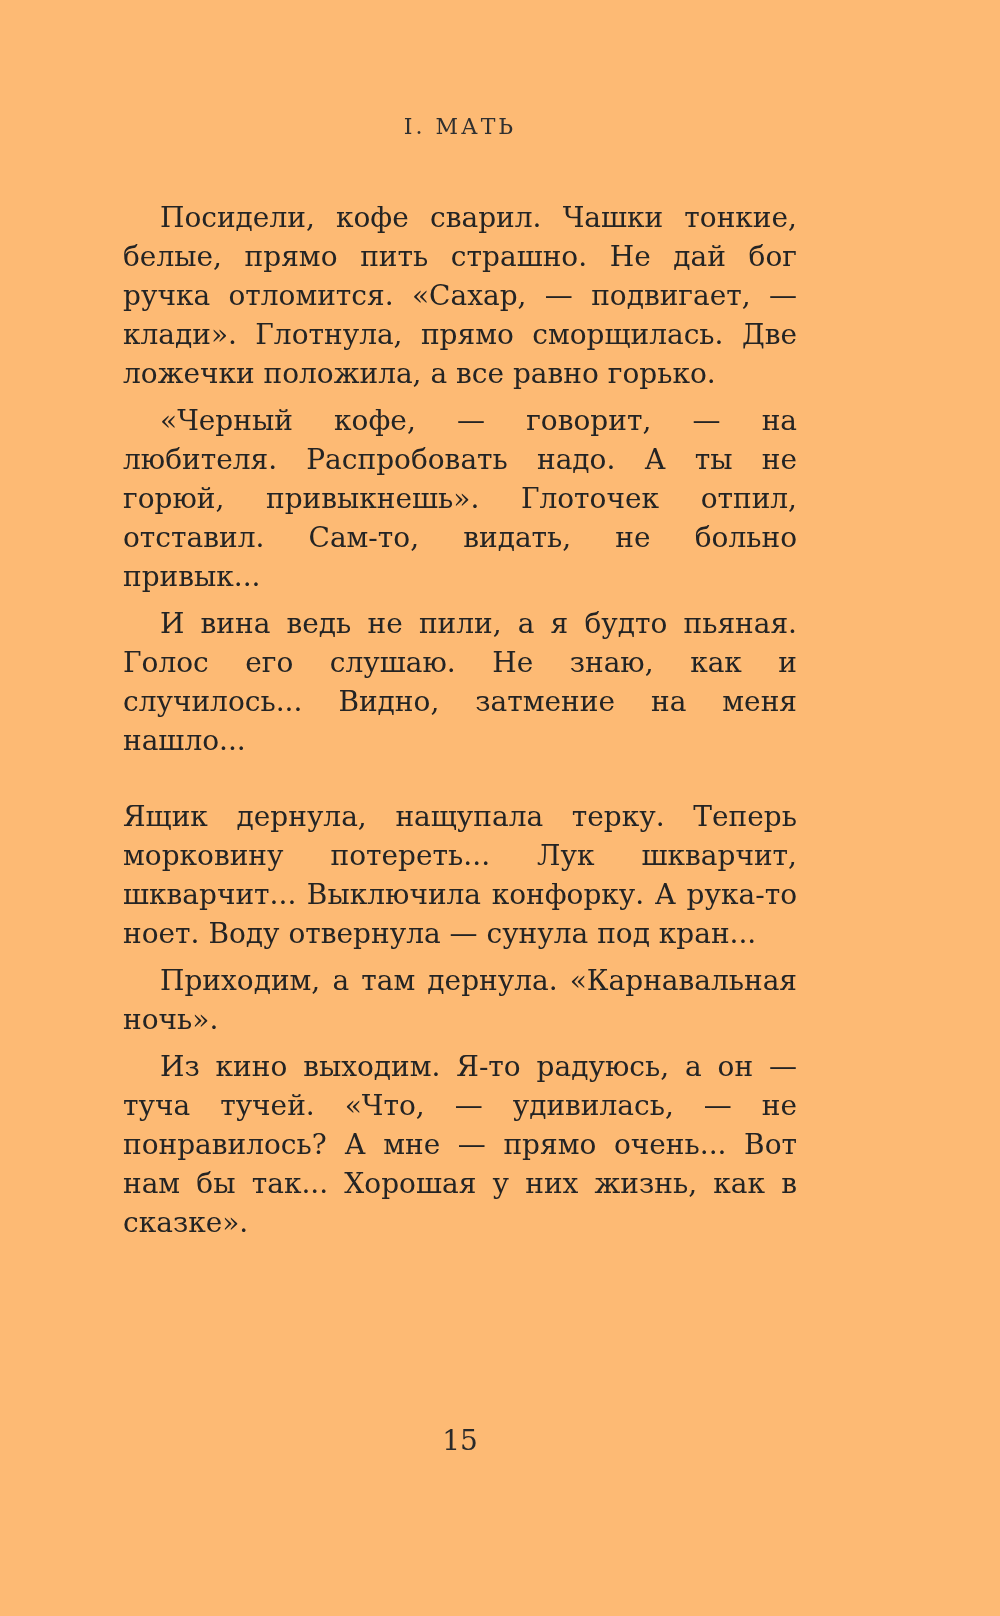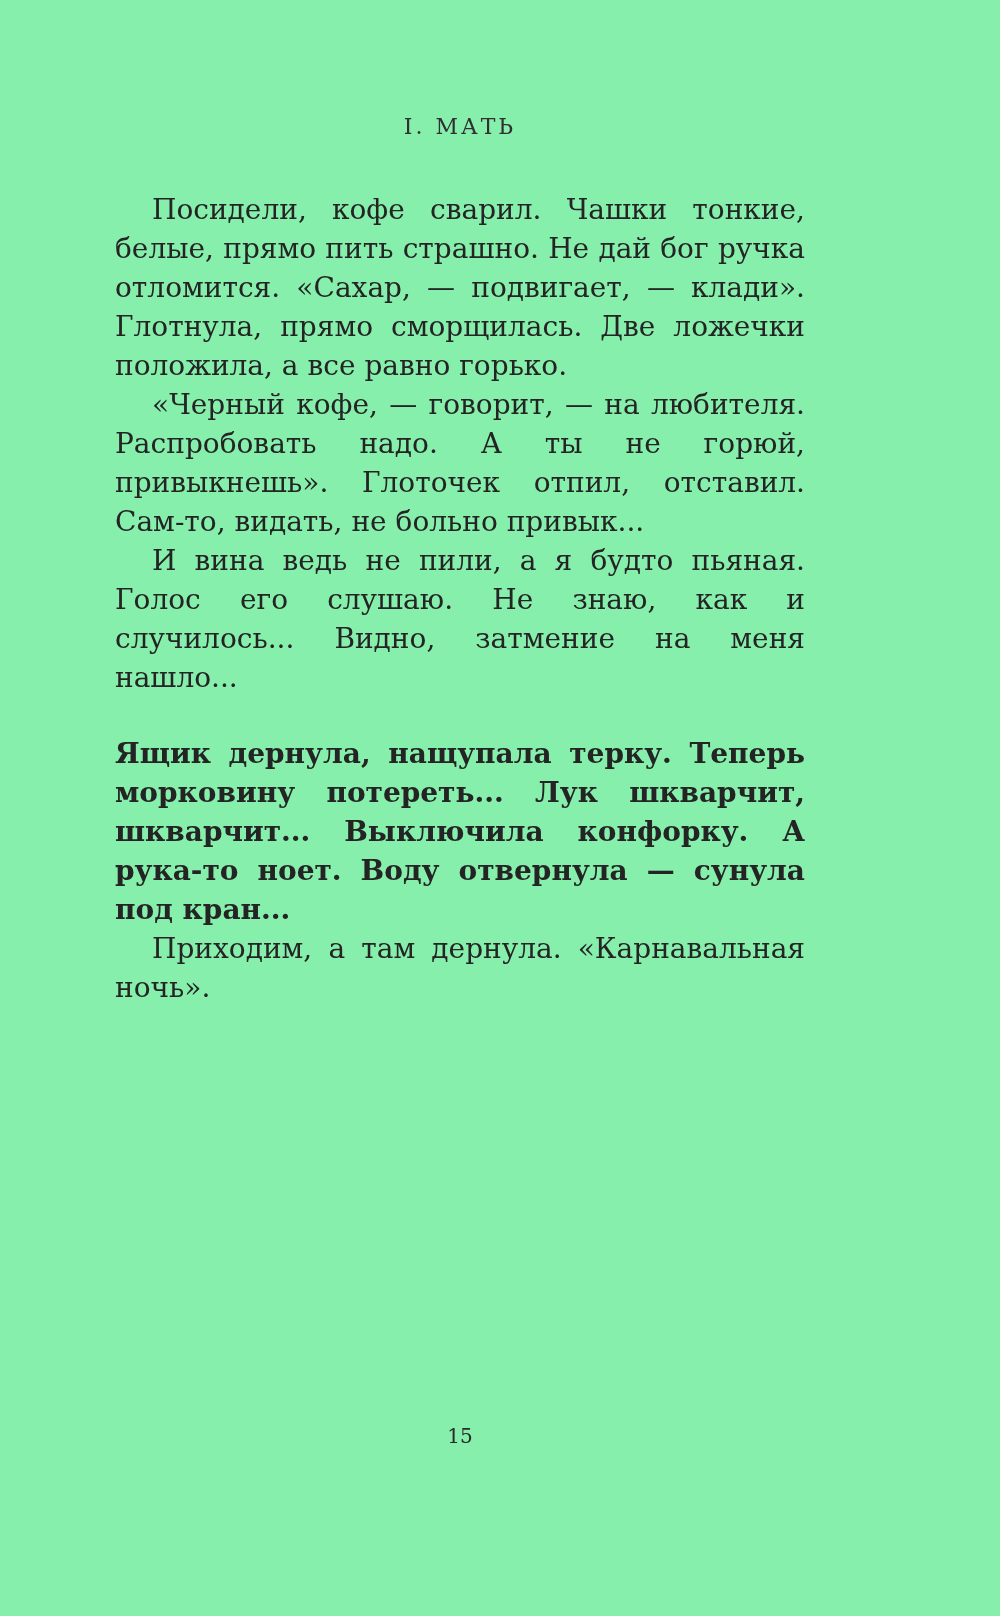--- a/index.html
+++ b/index.html
@@ -4,21 +4,21 @@
 <style>
   html, body {
     margin: 0;
     padding: 0;
     background: #ffffff;
   }
   .page {
     position: relative;
     width: 1000px;
     height: 1616px;
-    background: #86efac;
+    background: #fdba74;
     font-family: "DejaVu Serif", "Liberation Serif", serif;
     color: #262626;
     overflow: hidden;
   }
   .running-head {
     position: absolute;
     top: 114px;
     left: 115px;
     width: 690px;
     text-align: center;
@@ -30,50 +30,50 @@
     position: absolute;
     top: 190px;
     left: 115px;
     width: 690px;
     font-size: 28px;
     line-height: 39px;
     text-align: justify;
     color: #242424;
   }
   .body-text p {
-    margin: 0;
+    margin: 8px;
     padding: 0;
   }
   .body-text p.indent {
     text-indent: 37px;
   }
   .body-text p.section-break {
     margin-top: 37px;
-    font-weight: bold;
   }
   .page-number {
     position: absolute;
     top: 1424px;
     left: 115px;
     width: 690px;
     text-align: center;
-    font-size: 20px;
+    font-size: 28px;
     color: #2a2a2a;
   }
 </style>
 </head>
 <body>
 
 <div class="page">
 
   <div class="running-head">I. МАТЬ</div>
 
   <div class="body-text">
     <p class="indent">Посидели, кофе сварил. Чашки тонкие, белые, прямо пить страшно. Не дай бог ручка отломится. «Сахар, — подвигает, — клади». Глотнула, прямо сморщилась. Две ложечки положила, а все равно горько.</p>
     <p class="indent">«Черный кофе, — говорит, — на любителя. Распробовать надо. А ты не горюй, привыкнешь». Глоточек отпил, отставил. Сам-то, видать, не больно привык...</p>
     <p class="indent">И вина ведь не пили, а я будто пьяная. Голос его слушаю. Не знаю, как и случилось... Видно, затмение на меня нашло...</p>
     <p class="section-break">Ящик дернула, нащупала терку. Теперь морковину потереть... Лук шкварчит, шкварчит... Выключила конфорку. А рука-то ноет. Воду отвернула — сунула под кран...</p>
     <p class="indent">Приходим, а там дернула. «Карнавальная ночь».</p>
+    <p class="indent">Из кино выходим. Я-то радуюсь, а он — туча тучей. «Что, — удивилась, — не понравилось? А мне — прямо очень... Вот нам бы так... Хорошая у них жизнь, как в сказке».</p>
   </div>
 
   <div class="page-number">15</div>
 
 </div>
 
 </body></html>

